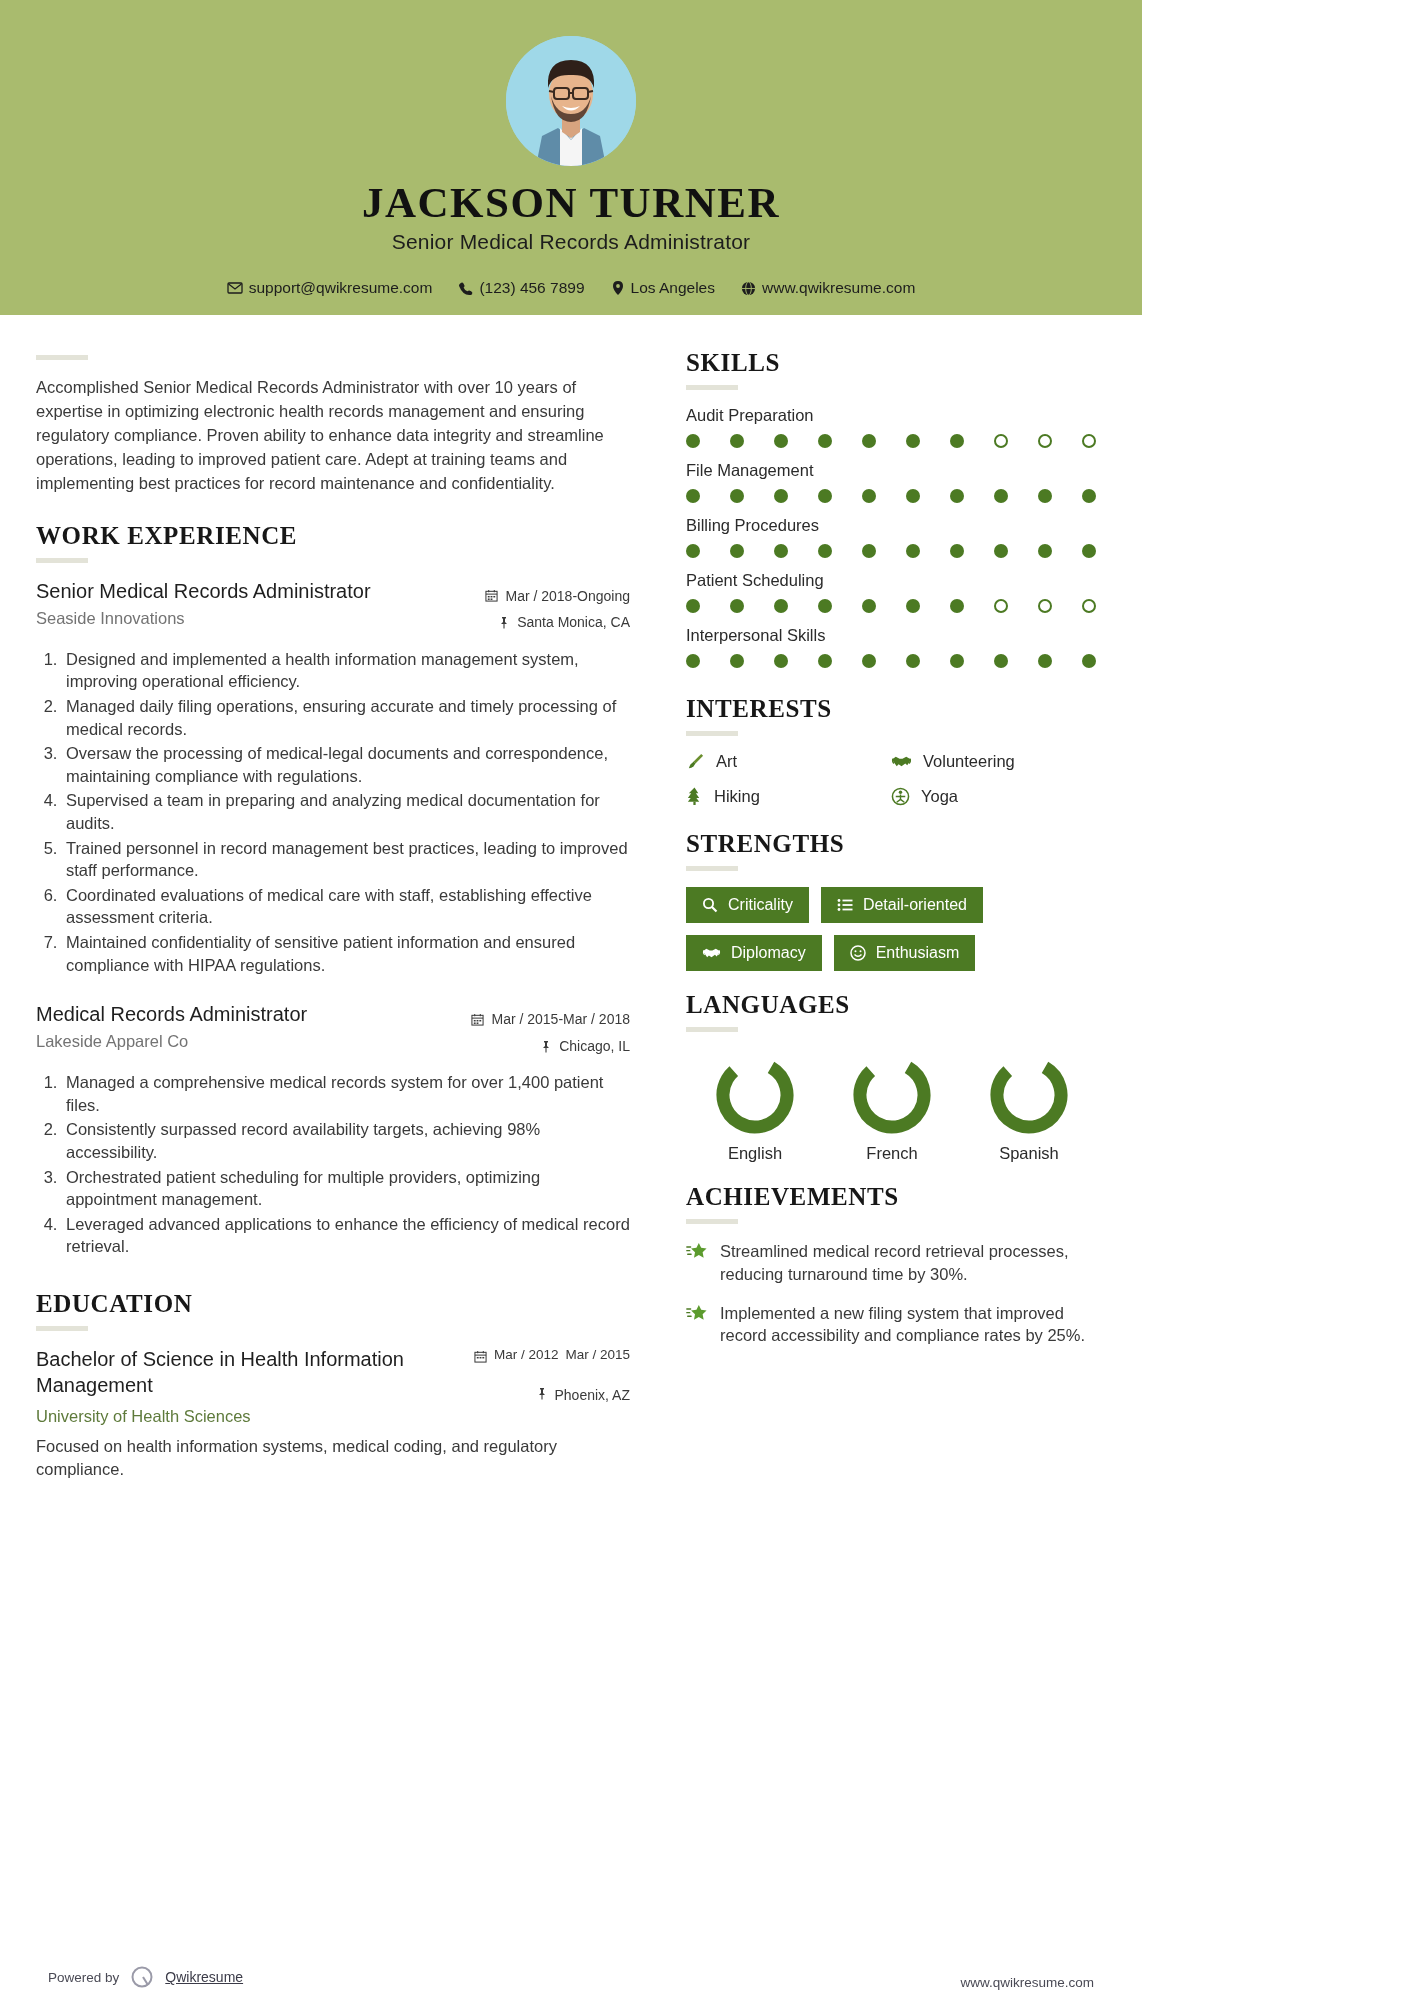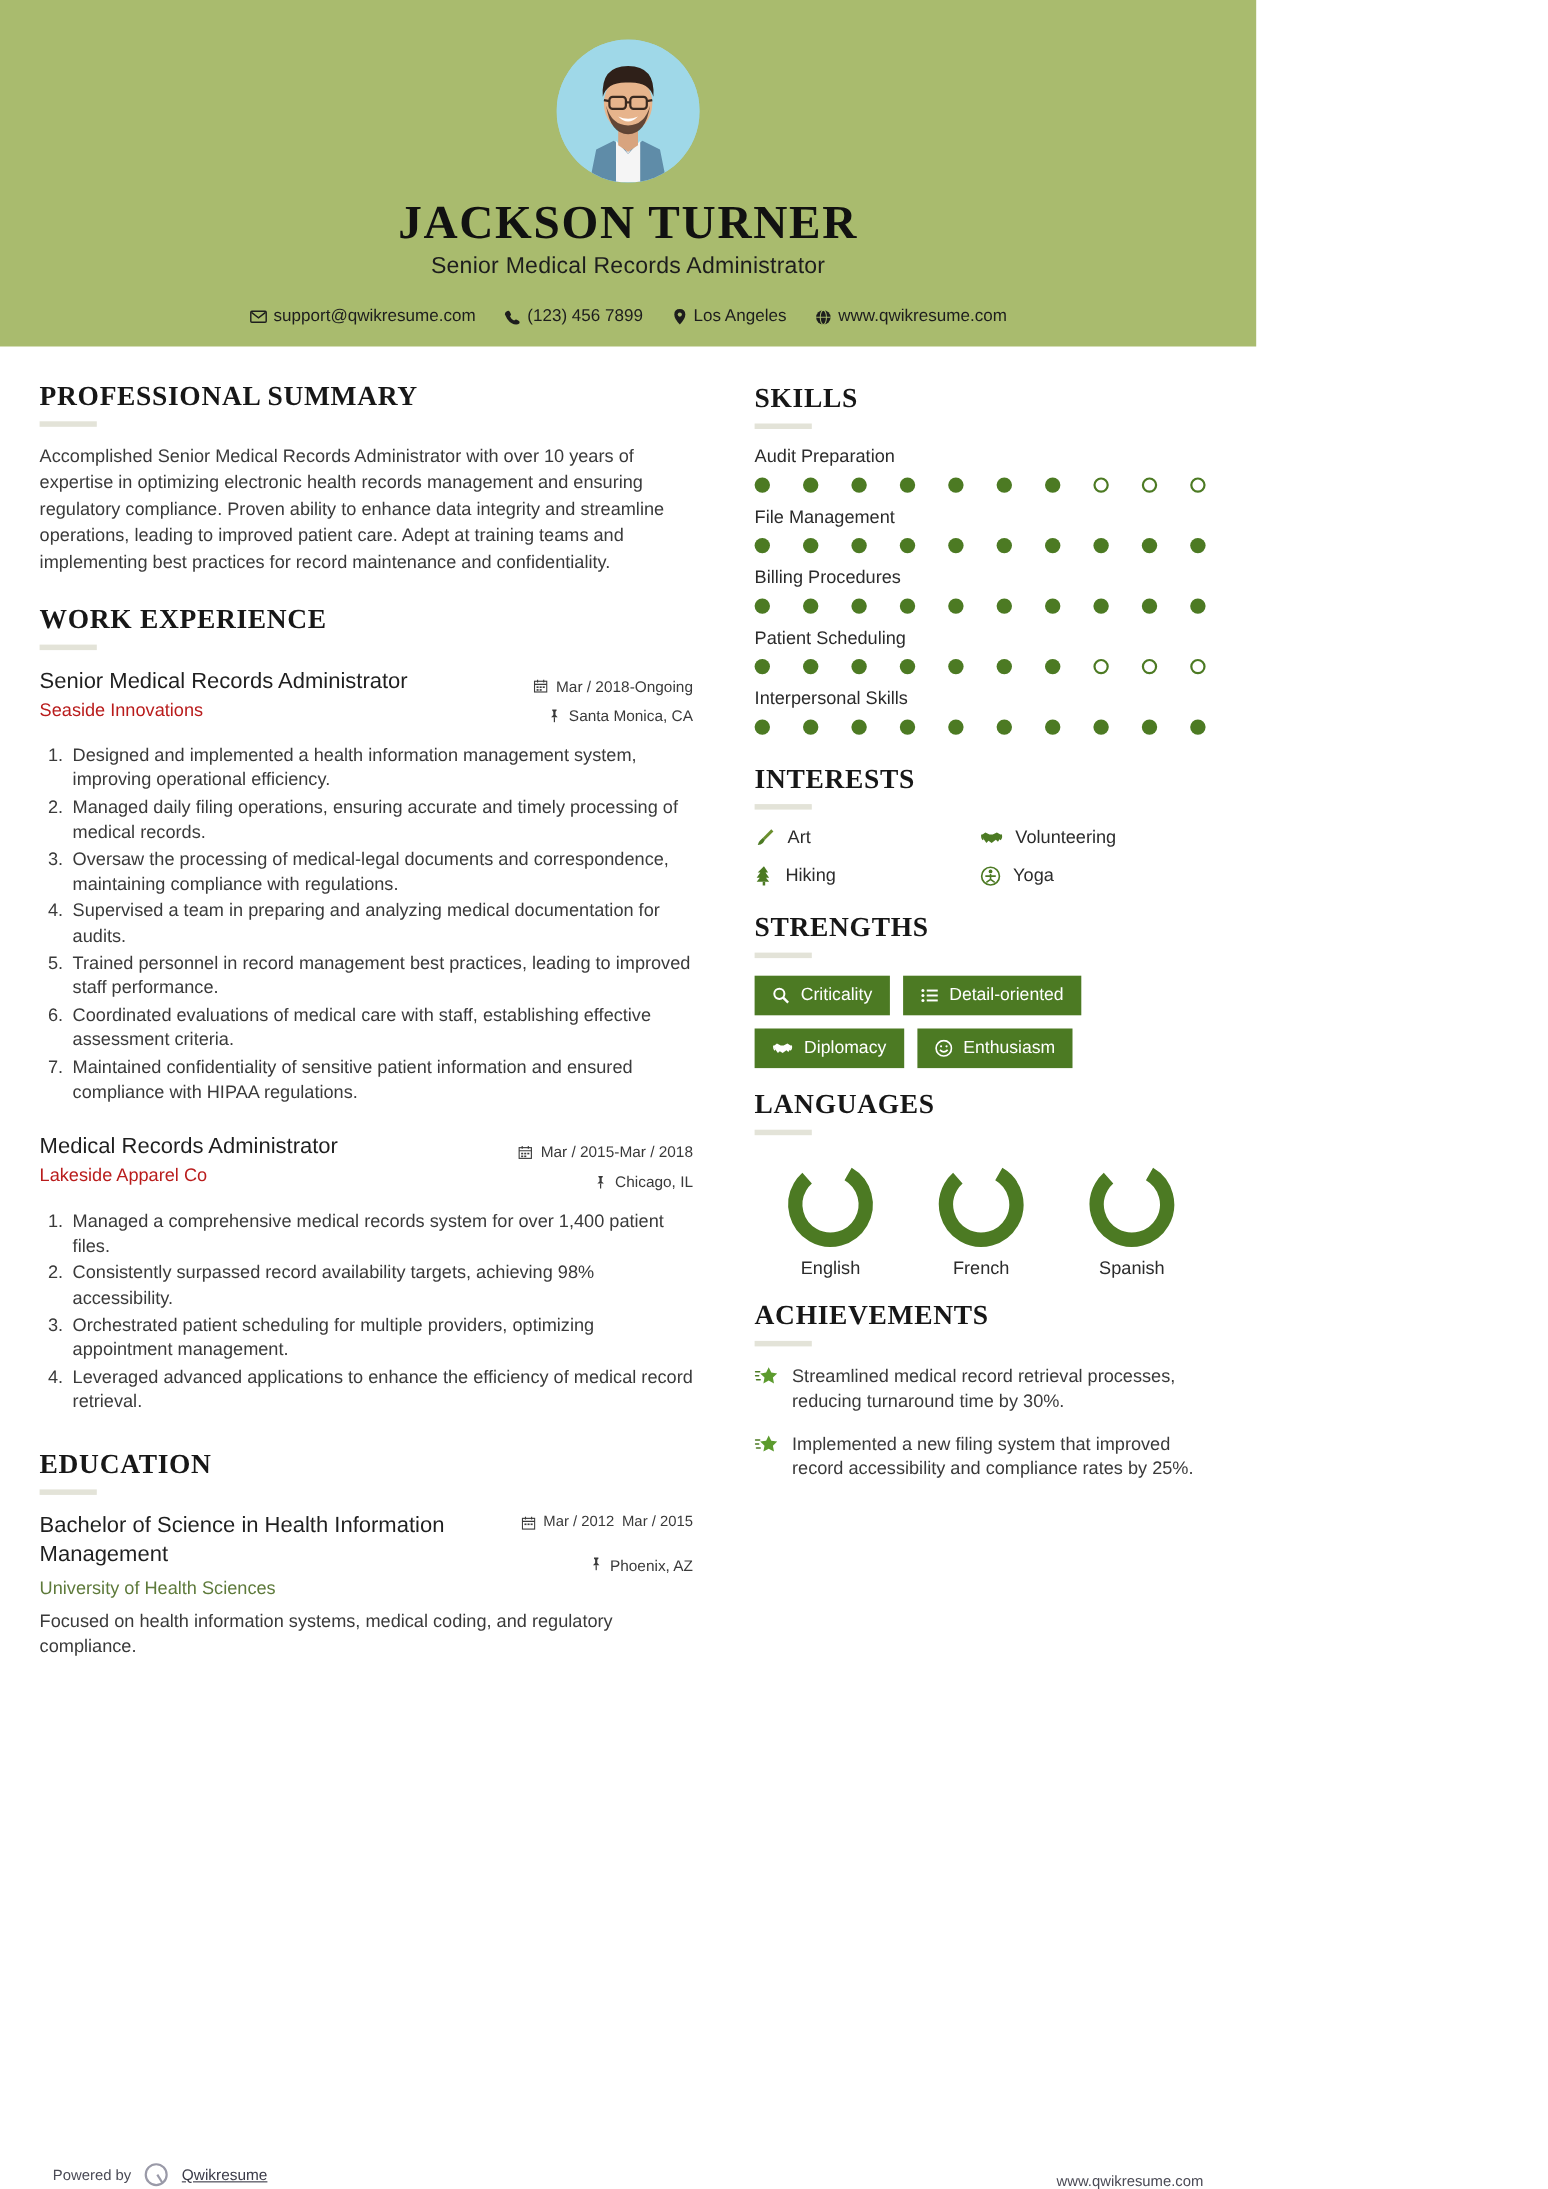--- a/index.html
+++ b/index.html
@@ -86,21 +86,21 @@
     font-size: 16.5px;
     line-height: 1.45;
     color: #3a3a3a;
   }
 
   
   .job { margin-bottom: 6px; }
   .job-head { display: flex; justify-content: space-between; align-items: flex-start; }
   .job-left { flex: 1; padding-right: 10px; }
   .job-role { font-size: 20px; color: #1f1f1f; line-height: 1.25; }
-  .job-company { font-size: 16.5px; color: #b91c1c; margin-top: 5px; }
+  .job-company { font-size: 16.5px; color: #737373; margin-top: 5px; }
   .job-meta { text-align: right; white-space: nowrap; padding-top: 4px; }
   .meta-line {
     font-size: 14px;
     color: #3a3a3a;
     display: flex;
     align-items: center;
     justify-content: flex-end;
     gap: 7px;
     line-height: 1.9;
   }
@@ -281,21 +281,20 @@
       </div>
 
     </div>
   </div>
 
   <div class="body-wrap">
 
     <div class="col-left">
 
       <div>
-        <div class="sec-title">PROFESSIONAL SUMMARY</div>
         <div class="sec-rule"></div>
         <div class="summary-text">Accomplished Senior Medical Records Administrator with over 10 years of expertise in optimizing electronic health records management and ensuring regulatory compliance. Proven ability to enhance data integrity and streamline operations, leading to improved patient care. Adept at training teams and implementing best practices for record maintenance and confidentiality.</div>
       </div>
 
       <div class="gap-26"></div>
 
       <div>
         <div class="sec-title">WORK EXPERIENCE</div>
         <div class="sec-rule"></div>
 

